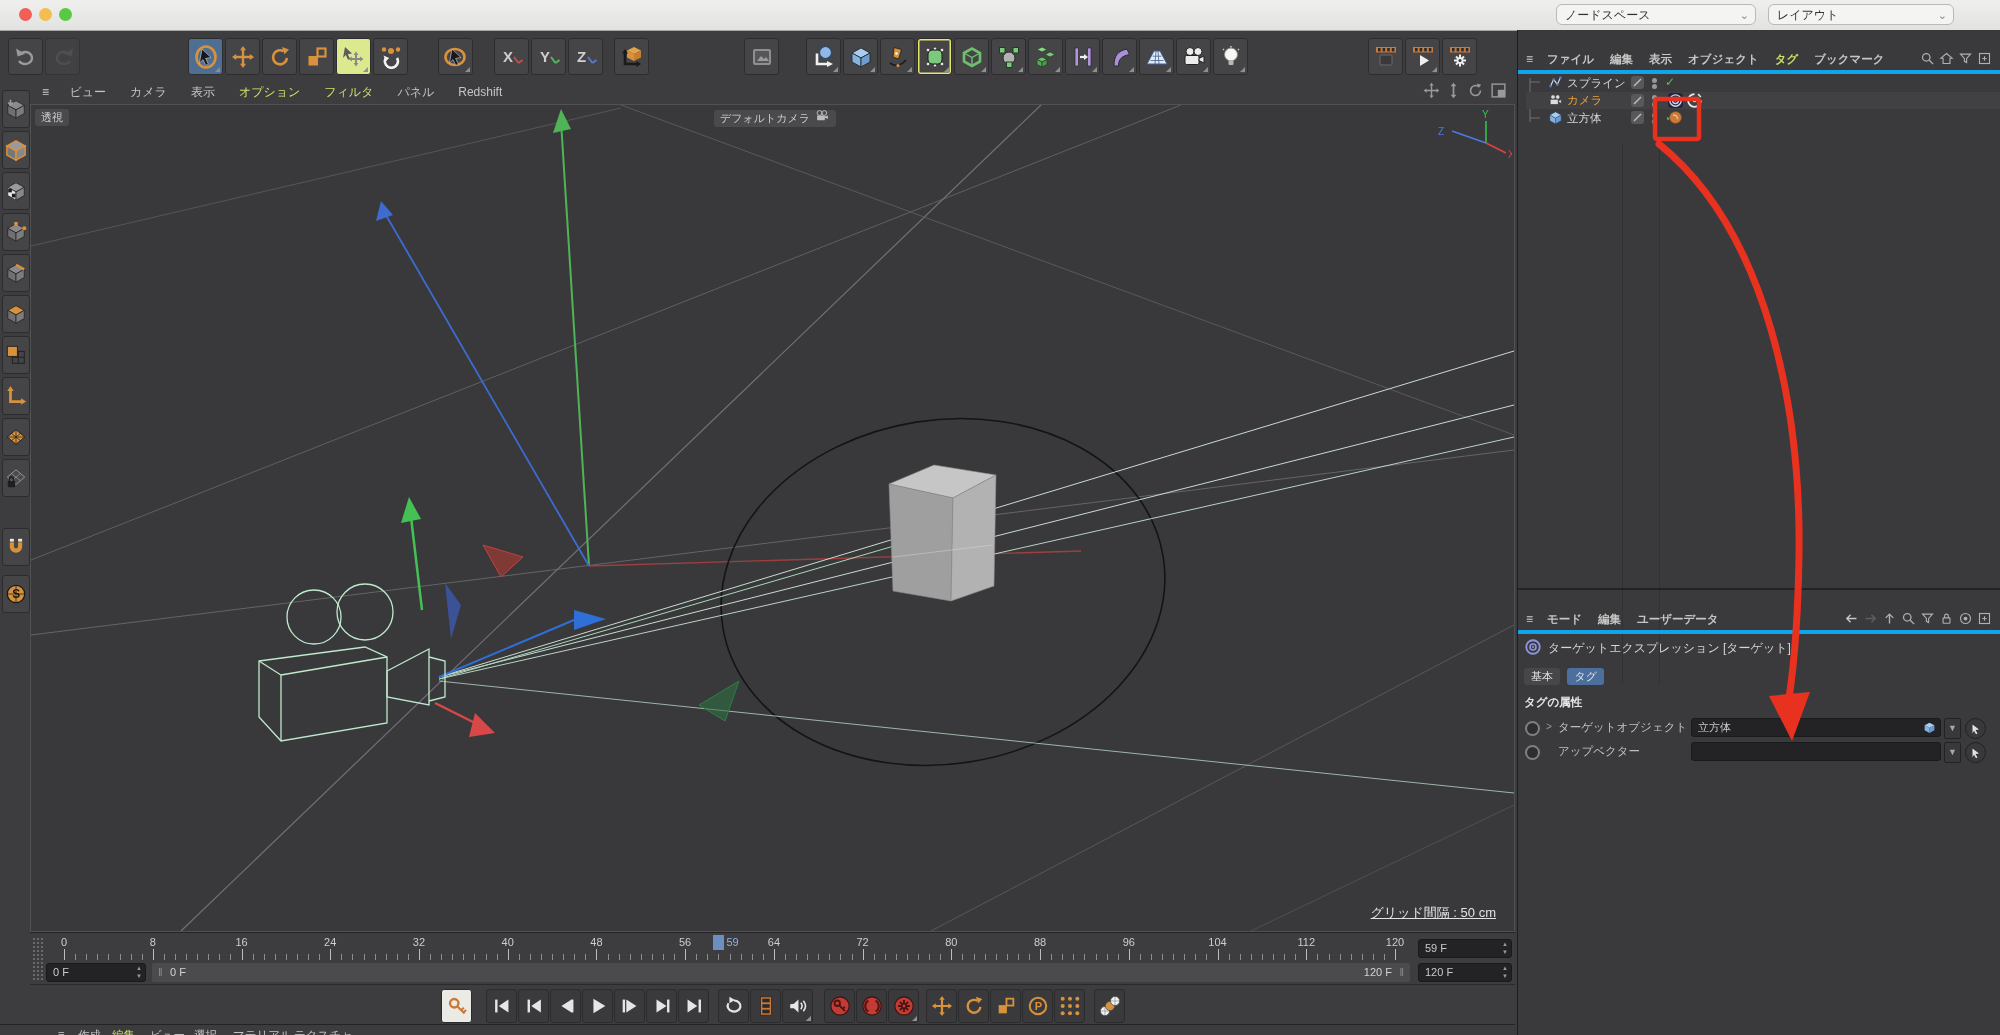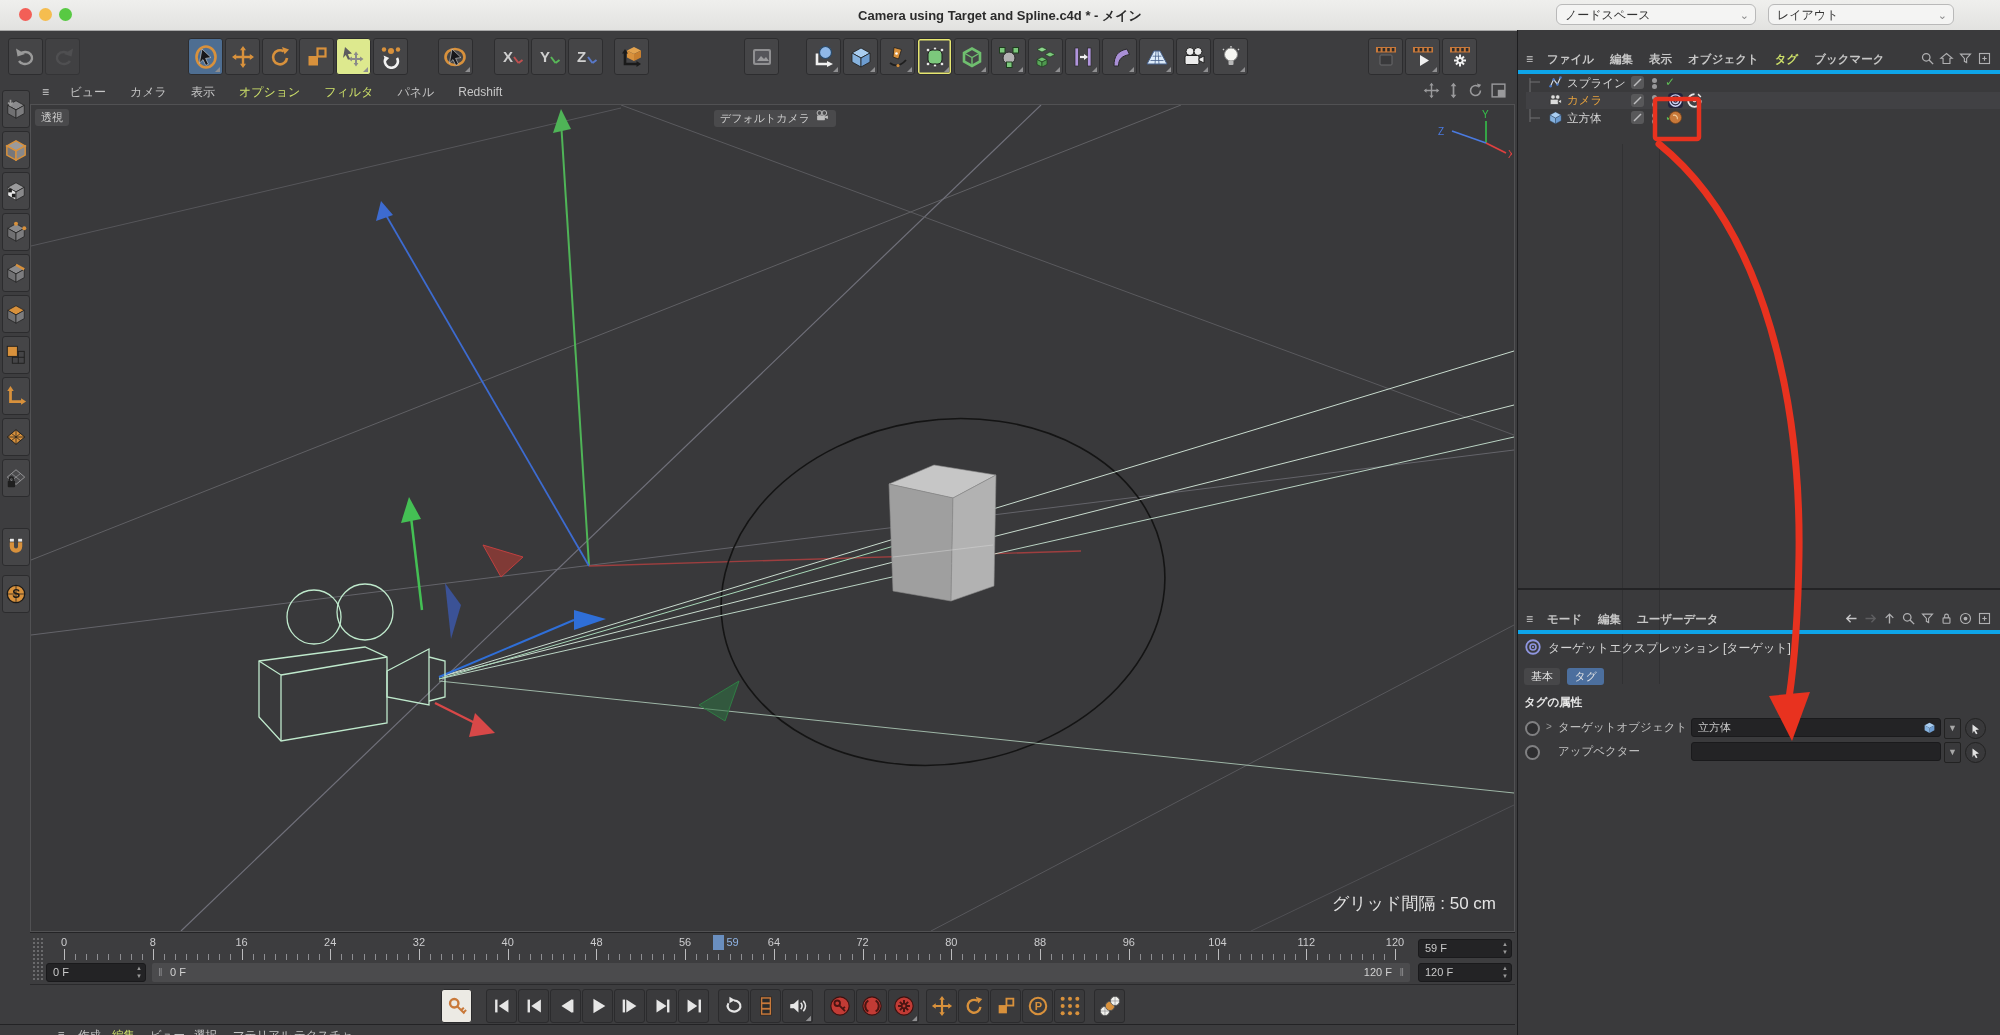--- a/index.html
+++ b/index.html
@@ -31,21 +31,21 @@
   .lb-btn{position:absolute;left:2px;width:26px;height:36px;border-radius:3px;background:#454547;
           border:1px solid #2c2c2e;display:flex;align-items:center;justify-content:center;}
   .lb-btn svg{width:22px;height:22px;}
   
   #vp-menubar{left:30px;top:80px;width:1485px;height:24px;background:#3d3d3f;border-bottom:6px solid #000000;}
   .menu-item{font-size:12px;color:#c6c6c6;display:inline-block;line-height:24px;margin-right:24px;}
   .menu-item.hl{color:#cde069;}
   #viewport{left:30px;top:104px;width:1485px;height:828px;background:#39393b;border:1px solid #515153;box-sizing:border-box;}
   .vp-chip{background:#4a4a4c;border-radius:3px;color:#cbcbcb;font-size:11px;line-height:17px;
            padding:0 6px;display:flex;align-items:center;gap:5px;}
-  #grid-label{right:18px;bottom:16px;font-size:17px;color:#e3e3e3;}
+  #grid-label{right:18px;bottom:9px;font-size:13px;color:#e3e3e3;text-decoration:underline;}
   
   #timeline{left:30px;top:932px;width:1485px;height:52px;background:#3d3d3f;border-top:1px solid #242426;}
   .ruler-num{position:absolute;top:3px;font-size:11px;color:#cdcdcf;transform:translateX(-50%);}
   .tick{position:absolute;width:1px;background:#8e8e92;}
   .fld{position:absolute;background:#232325;border:1px solid #1a1a1c;border-radius:3px;
        color:#cacaca;font-size:11px;line-height:17px;padding:0 6px;box-sizing:border-box;}
   .stepper{position:absolute;right:3px;top:0;font-size:6px;color:#9a9a9a;line-height:8px;text-align:center;}
   #range-bar{position:absolute;background:#4b4b4d;border-radius:2px;color:#d2d2d2;font-size:11px;line-height:18px;}
   .grip{background-image:radial-gradient(#6a6a6c 1px,transparent 1px);background-size:4px 4px;}
   
@@ -91,21 +91,20 @@
 </style>
 </head>
 <body>
 
 <div id="app">
 
   <div id="titlebar" class="abs">
     <div class="traffic abs" style="left:19px;background:#f35f57;"></div>
     <div class="traffic abs" style="left:39px;background:#f5bd4f;"></div>
     <div class="traffic abs" style="left:59px;background:#58c943;"></div>
-    <div id="win-title" class="abs">Camera using Target and Spline.c4d * - メイン</div>
     <div class="tb-dd abs" style="left:1556px;width:200px;">
       <span>ノードスペース</span><span class="chev">⌄</span>
     </div>
     <div class="tb-dd abs" style="left:1768px;width:186px;">
       <span>レイアウト</span><span class="chev">⌄</span>
     </div>
   </div>
 
   <div id="top-toolbar" class="abs">
       <div class="tb-group" style="left: 8px;">

